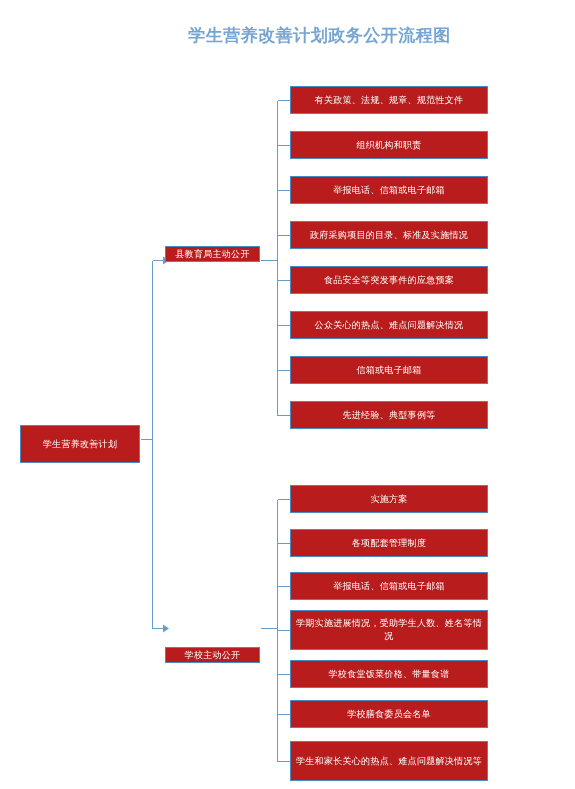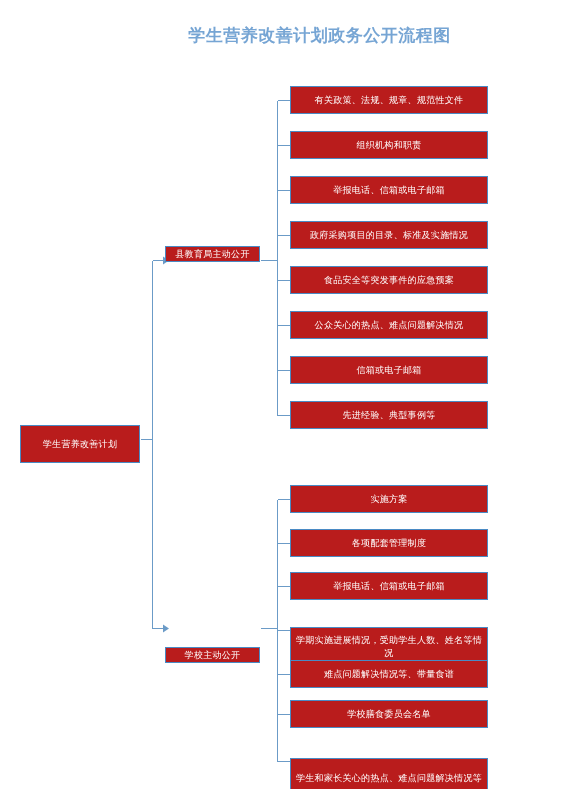--- a/index.html
+++ b/index.html
@@ -59,21 +59,21 @@
   }
   #branch-node-0 { top: 246px; }
   #branch-node-1 { top: 647px; }
 
   
   .leaf-node {
     left: 290px;
     width: 198px;
   }
   .leaf-1line { height: 28px; }
-  .leaf-2line { height: 40px; margin-top: 17px; }
+  .leaf-2line { height: 40px; }
 
   
   #connector-layer {
     position: absolute;
     left: 0; top: 0;
     width: 575px; height: 789px;
     pointer-events: none;
   }
 </style>
 </head>
@@ -166,20 +166,20 @@
 <div class="node leaf-node leaf-1line" style="top:529px">
   <span>各项配套管理制度</span>
 </div>
 <div class="node leaf-node leaf-1line" style="top:572px">
   <span>举报电话、信箱或电子邮箱</span>
 </div>
 <div class="node leaf-node leaf-2line" style="top:610px">
   <span>学期实施进展情况，受助学生人数、姓名等情况</span>
 </div>
 <div class="node leaf-node leaf-1line" style="top:660px">
-  <span>难点问题解决情况等、带量食谱</span>
+  <span>学校食堂饭菜价格、带量食谱</span>
 </div>
 <div class="node leaf-node leaf-1line" style="top:700px">
   <span>学校膳食委员会名单</span>
 </div>
 <div class="node leaf-node leaf-2line" style="top:741px">
   <span>学生和家长关心的热点、难点问题解决情况等</span>
 </div>
 
 </body></html>

